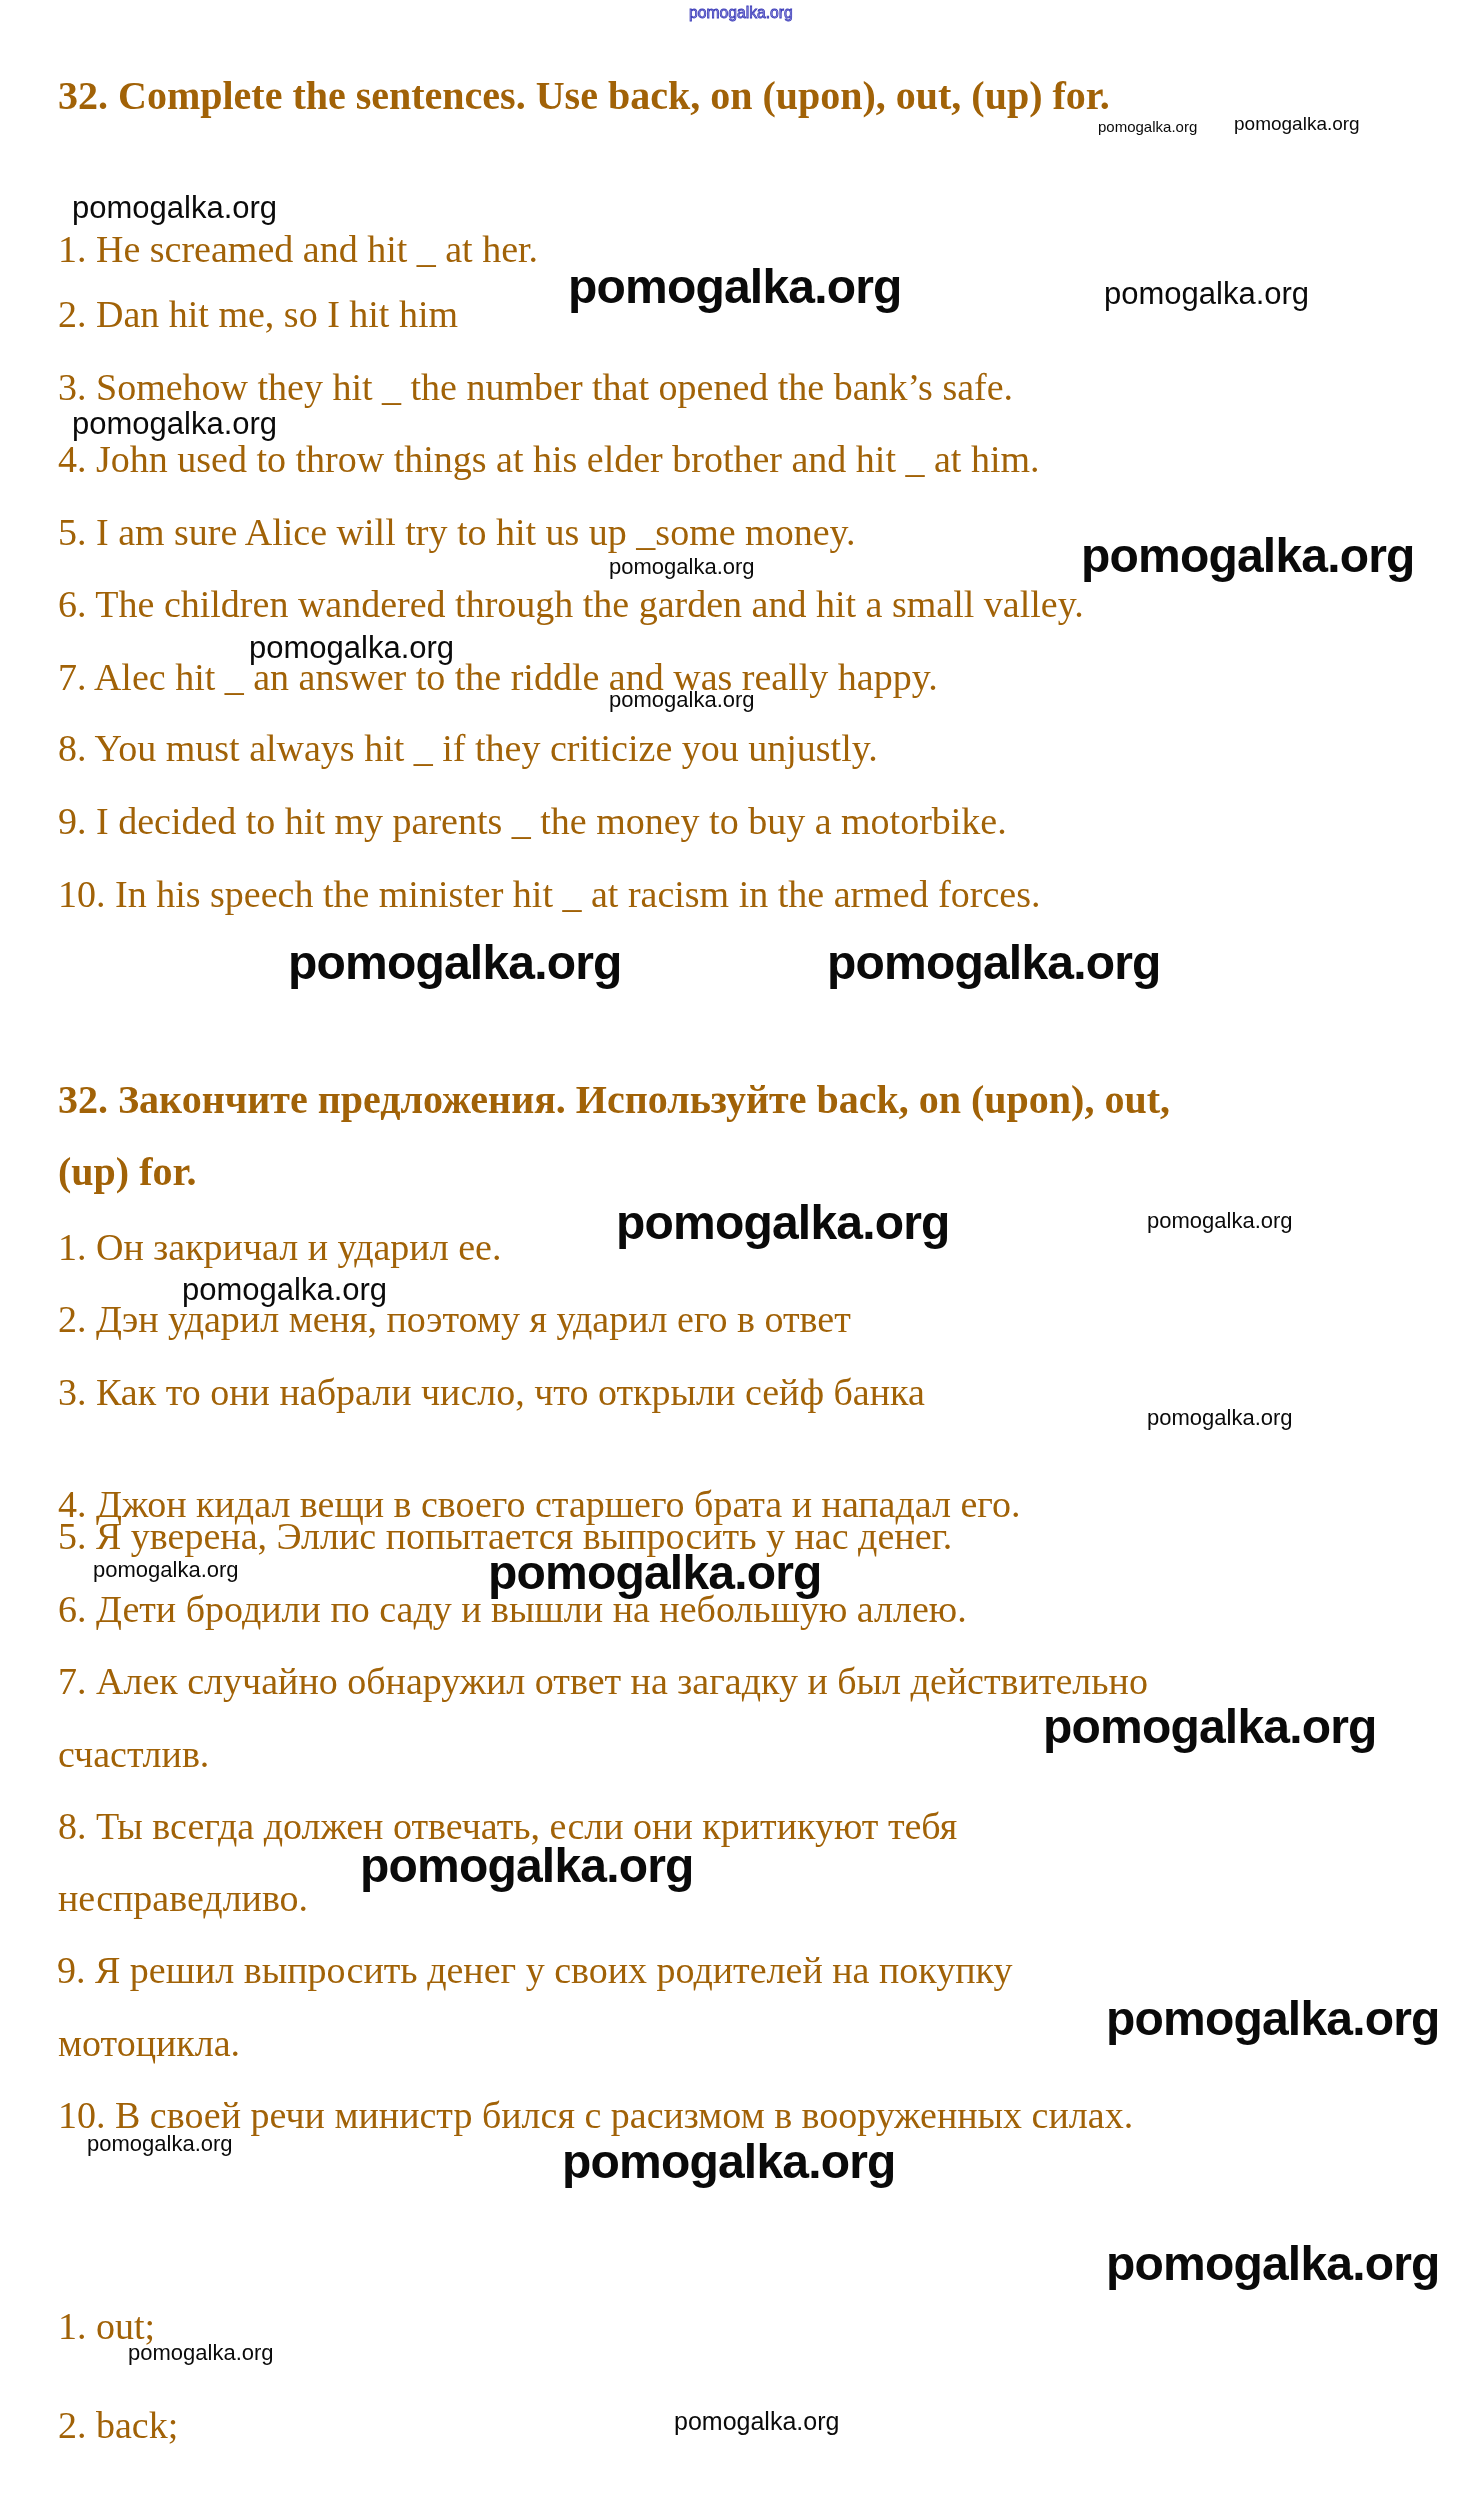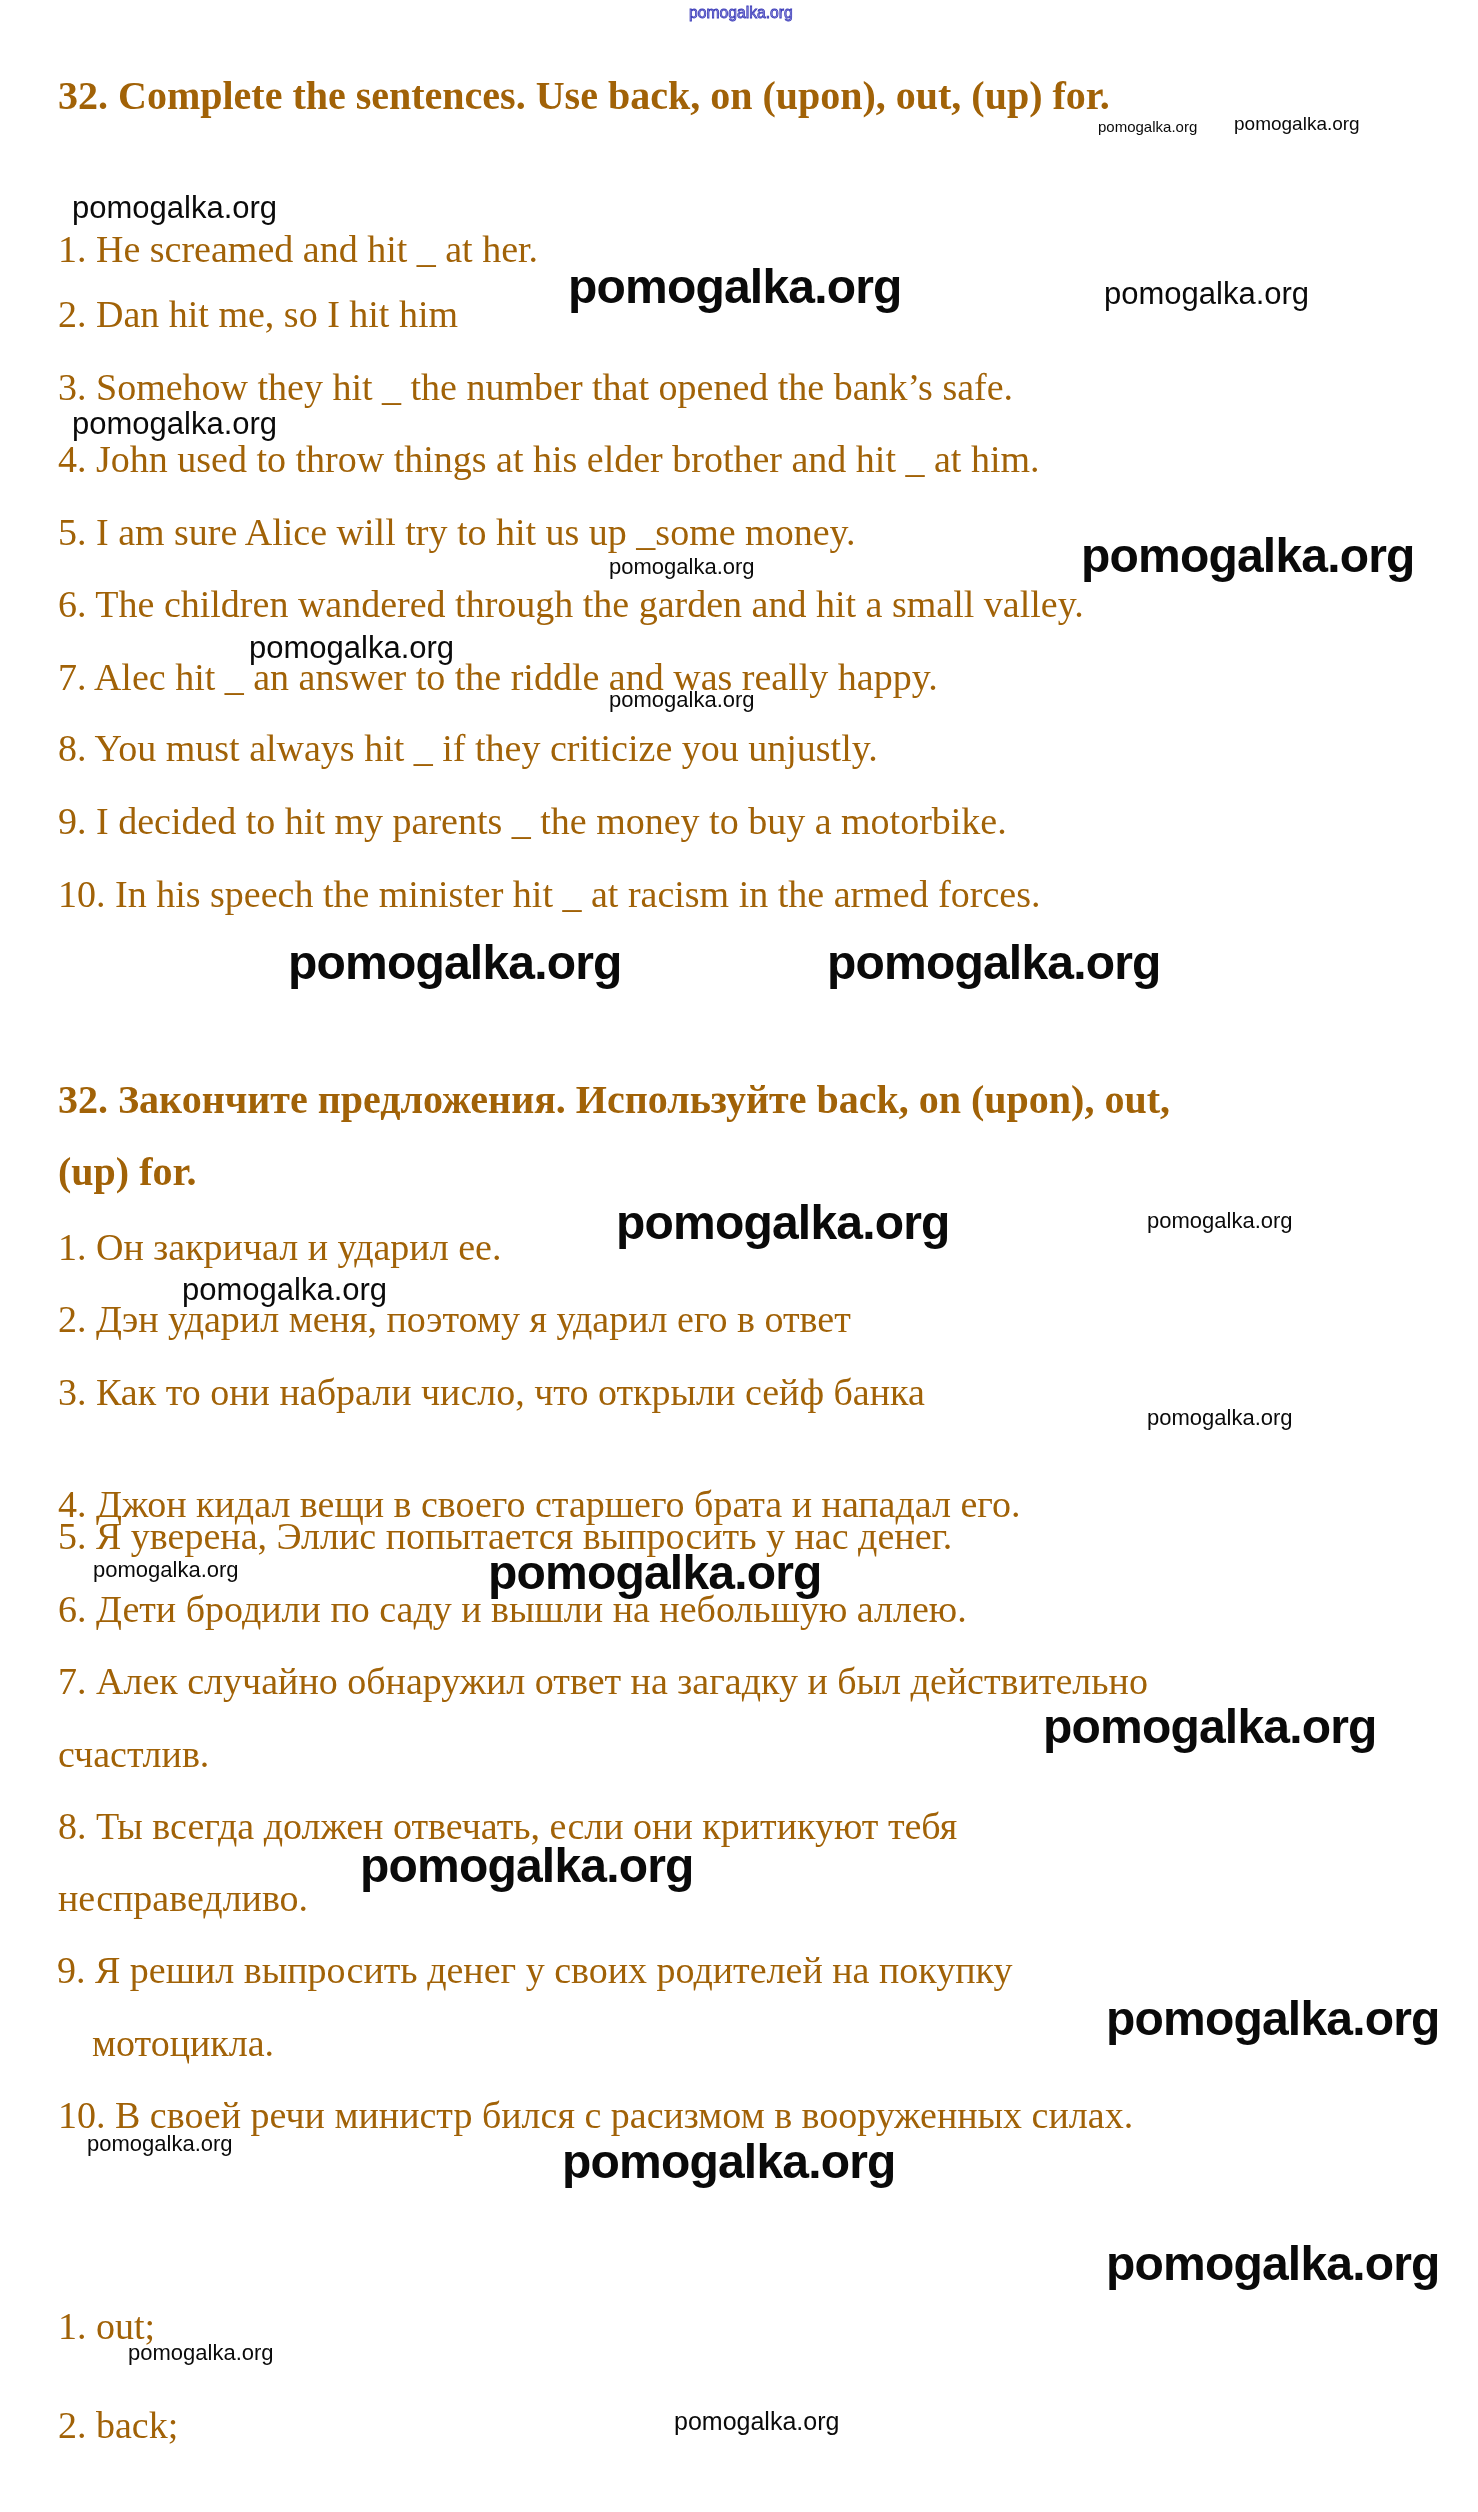--- a/index.html
+++ b/index.html
@@ -90,21 +90,21 @@
   <div class="line" style="left:58px; top:1298px;">2. Дэн ударил меня, поэтому я ударил его в ответ</div>
   <div class="line" style="left:58px; top:1371px;">3. Как то они набрали число, что открыли сейф банка</div>
   <div class="line" style="left:58px; top:1443px;margin-top:40px;">4. Джон кидал вещи в своего старшего брата и нападал его.</div>
   <div class="line" style="left:58px; top:1515px;">5. Я уверена, Эллис попытается выпросить у нас денег.</div>
   <div class="line" style="left:58px; top:1588px;">6. Дети бродили по саду и вышли на небольшую аллею.</div>
   <div class="line" style="left:58px; top:1660px;">7. Алек случайно обнаружил ответ на загадку и был действительно</div>
   <div class="line" style="left:58px; top:1733px;">счастлив.</div>
   <div class="line" style="left:58px; top:1805px;text-align:center;">8. Ты всегда должен отвечать, если они критикуют тебя</div>
   <div class="line" style="left:58px; top:1877px;">несправедливо.</div>
   <div class="line" style="left:57px; top:1949px;">9. Я решил выпросить денег у своих родителей на покупку</div>
-  <div class="line" style="left:58px; top:2022px;margin-left:34px;">мотоцикла.</div>
+  <div class="line" style="left:58px; top:2022px;">мотоцикла.</div>
   <div class="line" style="left:58px; top:2094px;">10. В своей речи министр бился с расизмом в вооруженных силах.</div>
 
   <span class="wm wm-l" style="left:616px;  top:1199px;">pomogalka.org</span>
   <span class="wm wm-s" style="left:1147px; top:1210px;">pomogalka.org</span>
   <span class="wm wm-m" style="left:182px;  top:1274px;">pomogalka.org</span>
   <span class="wm wm-s" style="left:1147px; top:1407px;">pomogalka.org</span>
   <span class="wm wm-s" style="left:93px;  top:1559px;">pomogalka.org</span>
   <span class="wm wm-l" style="left:488px;  top:1549px;">pomogalka.org</span>
   <span class="wm wm-l" style="left:1043px; top:1703px;">pomogalka.org</span>
   <span class="wm wm-l" style="left:360px;  top:1842px;">pomogalka.org</span>

